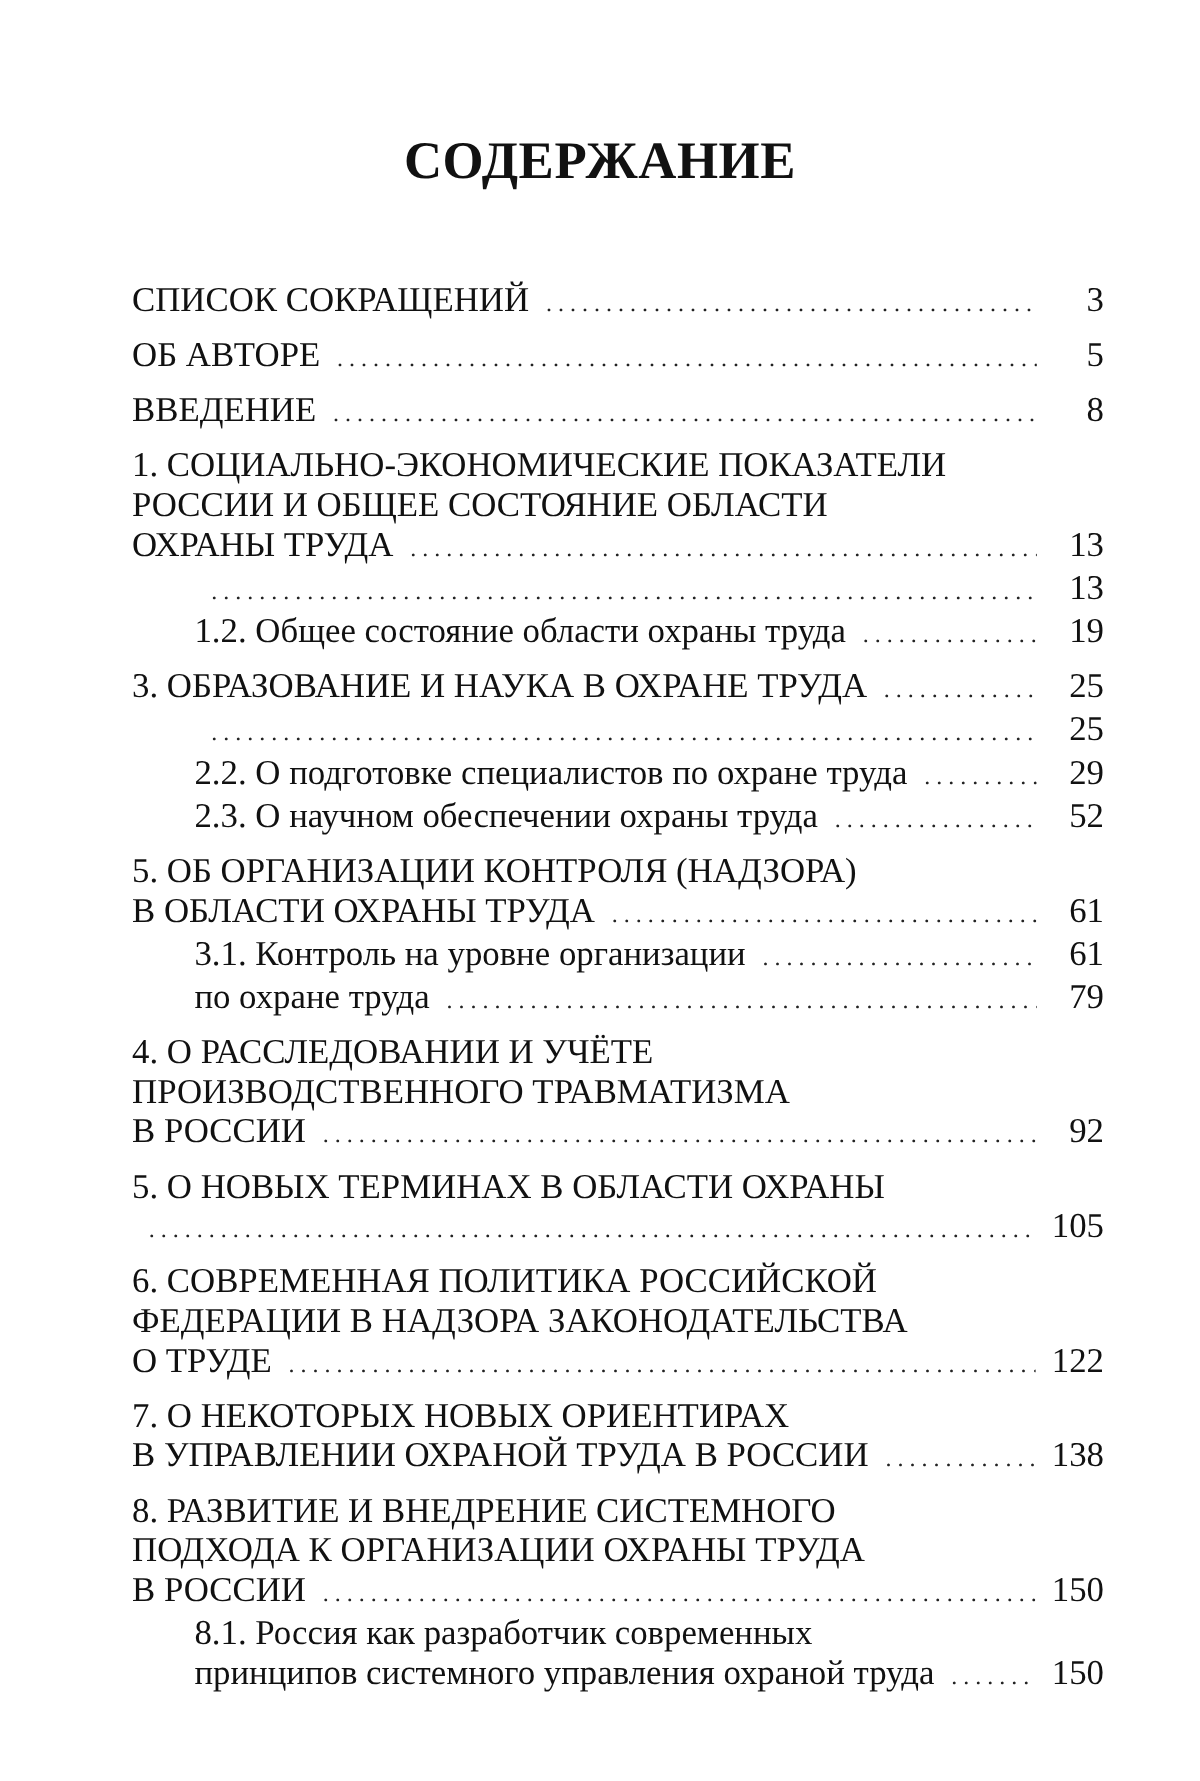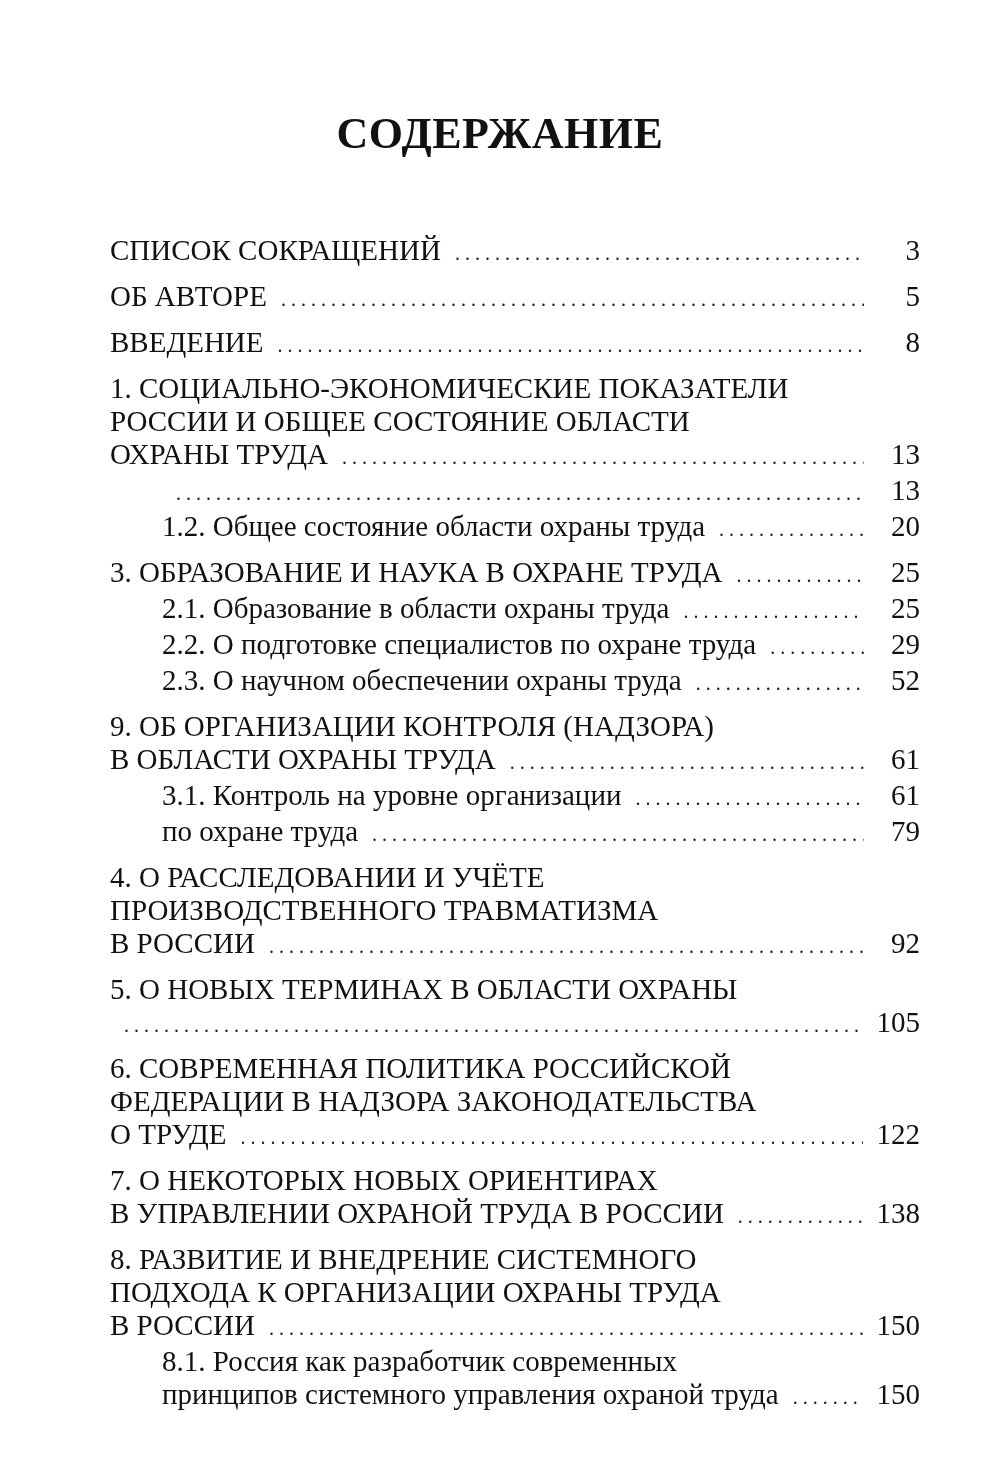--- a/index.html
+++ b/index.html
@@ -71,55 +71,54 @@
   <div class="entry sub">
     <div class="line">
         <span class="dots"></span>
         <span class="pg">13</span>
       </div>
   </div>
   <div class="entry sub">
     <div class="line">
         <span class="txt">1.2. Общее состояние области охраны труда</span>
         <span class="dots"></span>
-        <span class="pg">20</span>
+        <span class="pg">19</span>
       </div>
   </div>
 
   <div class="entry main">
     <div class="line">
         <span class="txt">3. ОБРАЗОВАНИЕ И НАУКА В ОХРАНЕ ТРУДА</span>
         <span class="dots"></span>
         <span class="pg">25</span>
       </div>
   </div>
   <div class="entry sub">
     <div class="line">
-        <span class="txt">2.1. Образование в области охраны труда</span>
         <span class="dots"></span>
         <span class="pg">25</span>
       </div>
   </div>
   <div class="entry sub">
     <div class="line">
         <span class="txt">2.2. О подготовке специалистов по охране труда</span>
         <span class="dots"></span>
         <span class="pg">29</span>
       </div>
   </div>
   <div class="entry sub">
     <div class="line">
         <span class="txt">2.3. О научном обеспечении охраны труда</span>
         <span class="dots"></span>
         <span class="pg">52</span>
       </div>
   </div>
 
   <div class="entry main">
-    <span class="cont">9. ОБ ОРГАНИЗАЦИИ КОНТРОЛЯ (НАДЗОРА)</span>
+    <span class="cont">5. ОБ ОРГАНИЗАЦИИ КОНТРОЛЯ (НАДЗОРА)</span>
     <div class="line">
         <span class="txt">В ОБЛАСТИ ОХРАНЫ ТРУДА</span>
         <span class="dots"></span>
         <span class="pg">61</span>
       </div>
   </div>
   <div class="entry sub">
     <div class="line">
         <span class="txt">3.1. Контроль на уровне организации</span>
         <span class="dots"></span>

